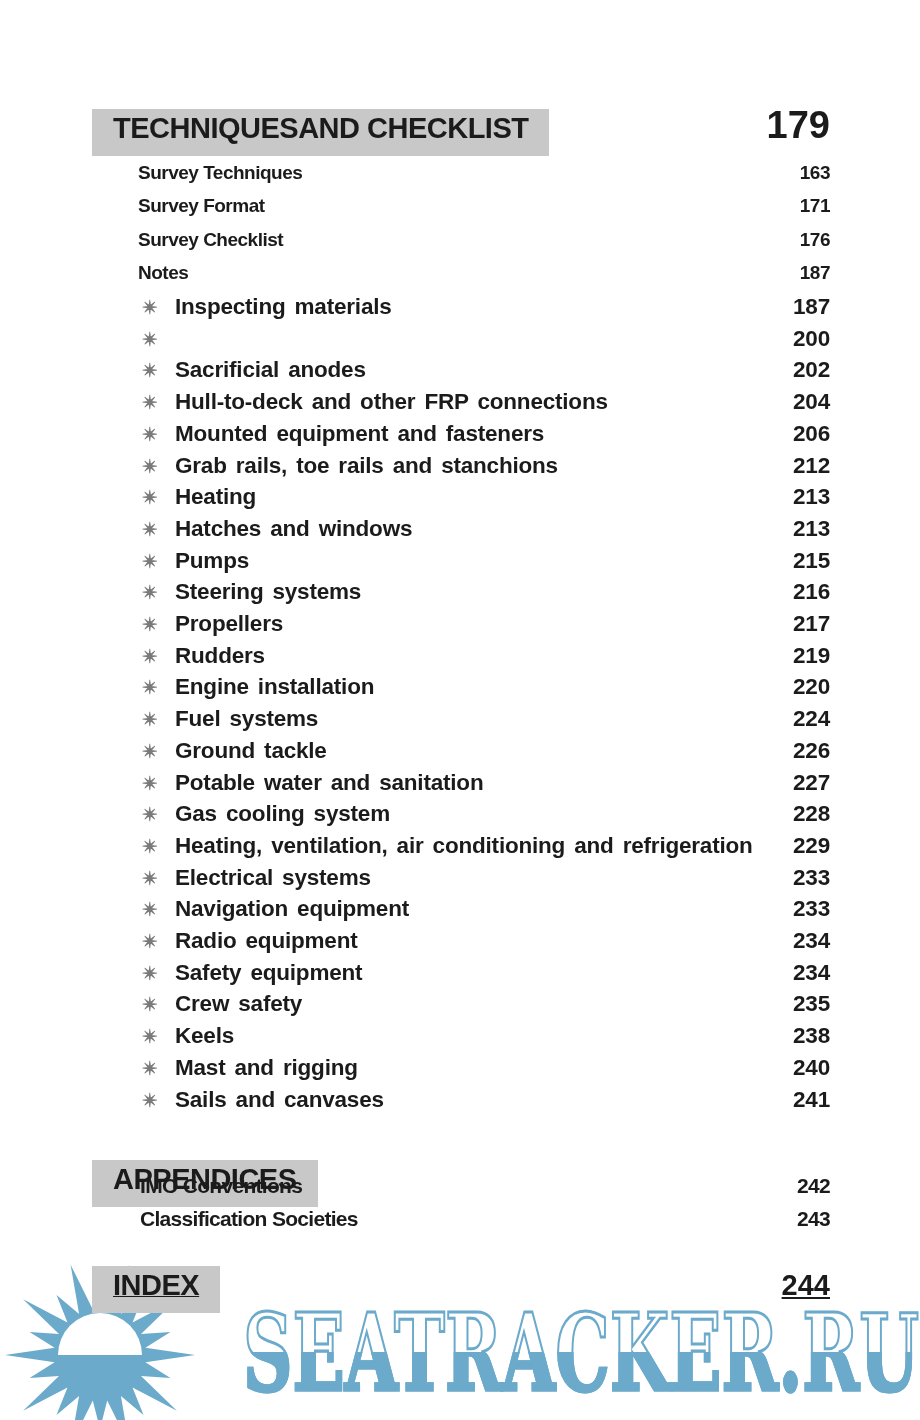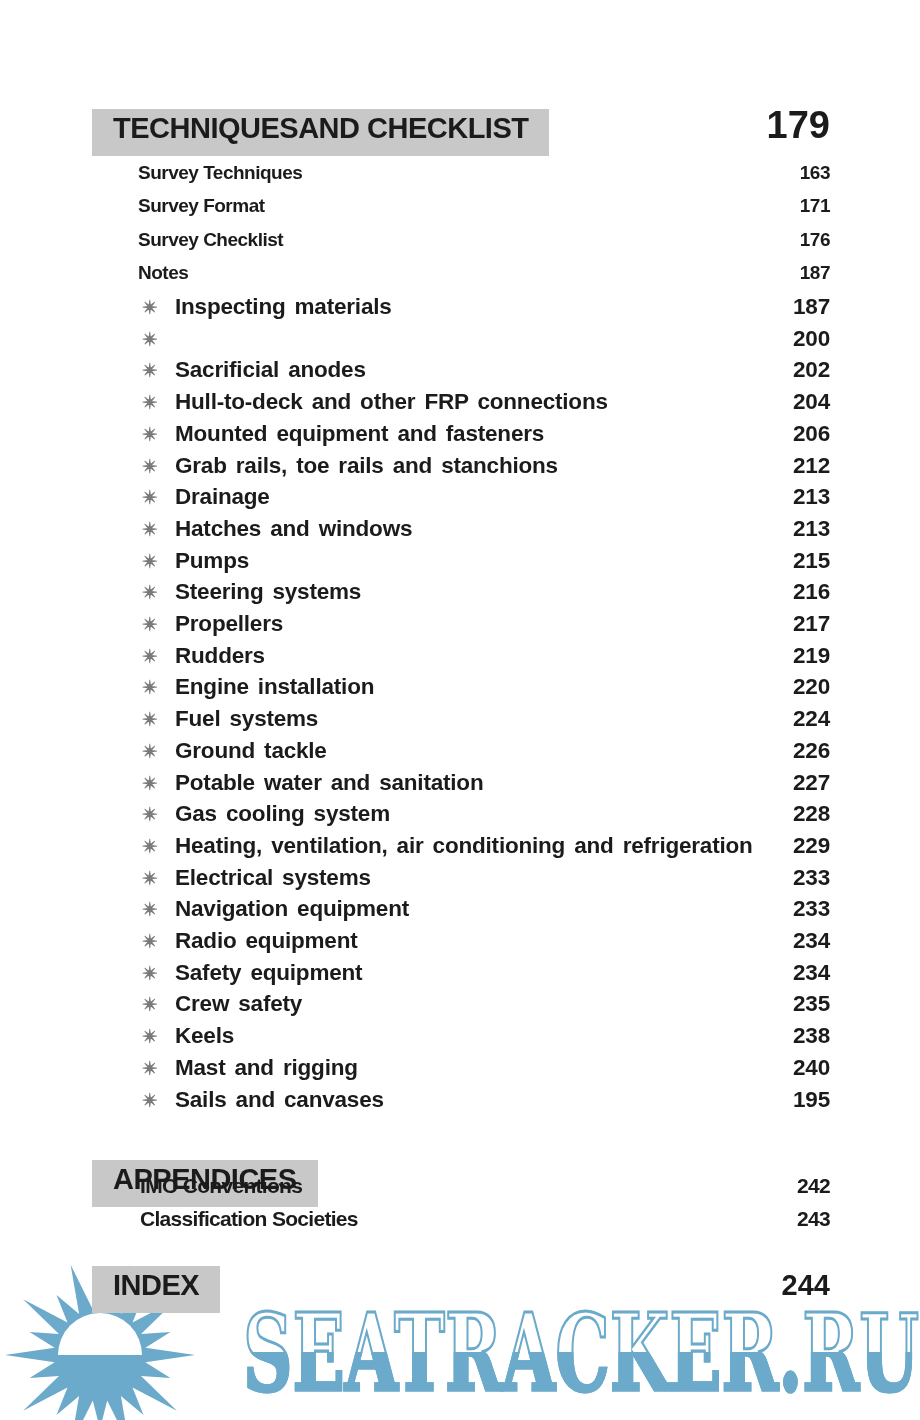--- a/index.html
+++ b/index.html
@@ -24,21 +24,21 @@
   #notes-list{position:absolute;top:292px;left:0;right:0;}
   .note-row{display:flex;align-items:baseline;line-height:30.7px;font-size:22.5px;letter-spacing:-0.2px;word-spacing:3px;}
   .bullet{display:inline-block;width:33px;margin-left:50px;font-size:19px;color:#7a7a7a;flex:0 0 33px;}
   .note-row .pnum{word-spacing:0;}
 
   #appendices-header{position:absolute;top:1120px;left:0;margin-top:40px;}
 
   #app-entries{position:absolute;top:1170px;left:0;right:0;}
   .app-row{display:flex;align-items:baseline;line-height:32.5px;font-size:21px;letter-spacing:-0.7px;padding-left:48px;}
 
-  #index-row{position:absolute;top:1266px;left:0;right:0;}
+  #index-row{position:absolute;top:1266px;left:0;right:0;text-decoration:underline;}
   #index-row .pnum{font-size:29px;}
 
   
   #watermark{position:absolute;left:0;top:1255px;width:920px;height:165px;pointer-events:none;}
 </style>
 </head>
 <body>
 
 <div class="page">
 
@@ -109,21 +109,21 @@
           <span>Mounted equipment and fasteners</span>
           <span class="pnum">206</span>
         </div>
         <div class="note-row">
           <span class="bullet">✴</span>
           <span>Grab rails, toe rails and stanchions</span>
           <span class="pnum">212</span>
         </div>
         <div class="note-row">
           <span class="bullet">✴</span>
-          <span>Drainage</span>
+          <span>Heating</span>
           <span class="pnum">213</span>
         </div>
         <div class="note-row">
           <span class="bullet">✴</span>
           <span>Hatches and windows</span>
           <span class="pnum">213</span>
         </div>
         <div class="note-row">
           <span class="bullet">✴</span>
           <span>Pumps</span>
@@ -205,21 +205,21 @@
           <span class="pnum">238</span>
         </div>
         <div class="note-row">
           <span class="bullet">✴</span>
           <span>Mast and rigging</span>
           <span class="pnum">240</span>
         </div>
         <div class="note-row">
           <span class="bullet">✴</span>
           <span>Sails and canvases</span>
-          <span class="pnum">195</span>
+          <span class="pnum">241</span>
         </div>
       </div>
 
     <div id="appendices-header">
       <span class="hbox"><span class="hdr-text">APPENDICES</span></span>
     </div>
 
     <div id="app-entries">
         <div class="app-row">
           <span>IMO Conventions</span>

